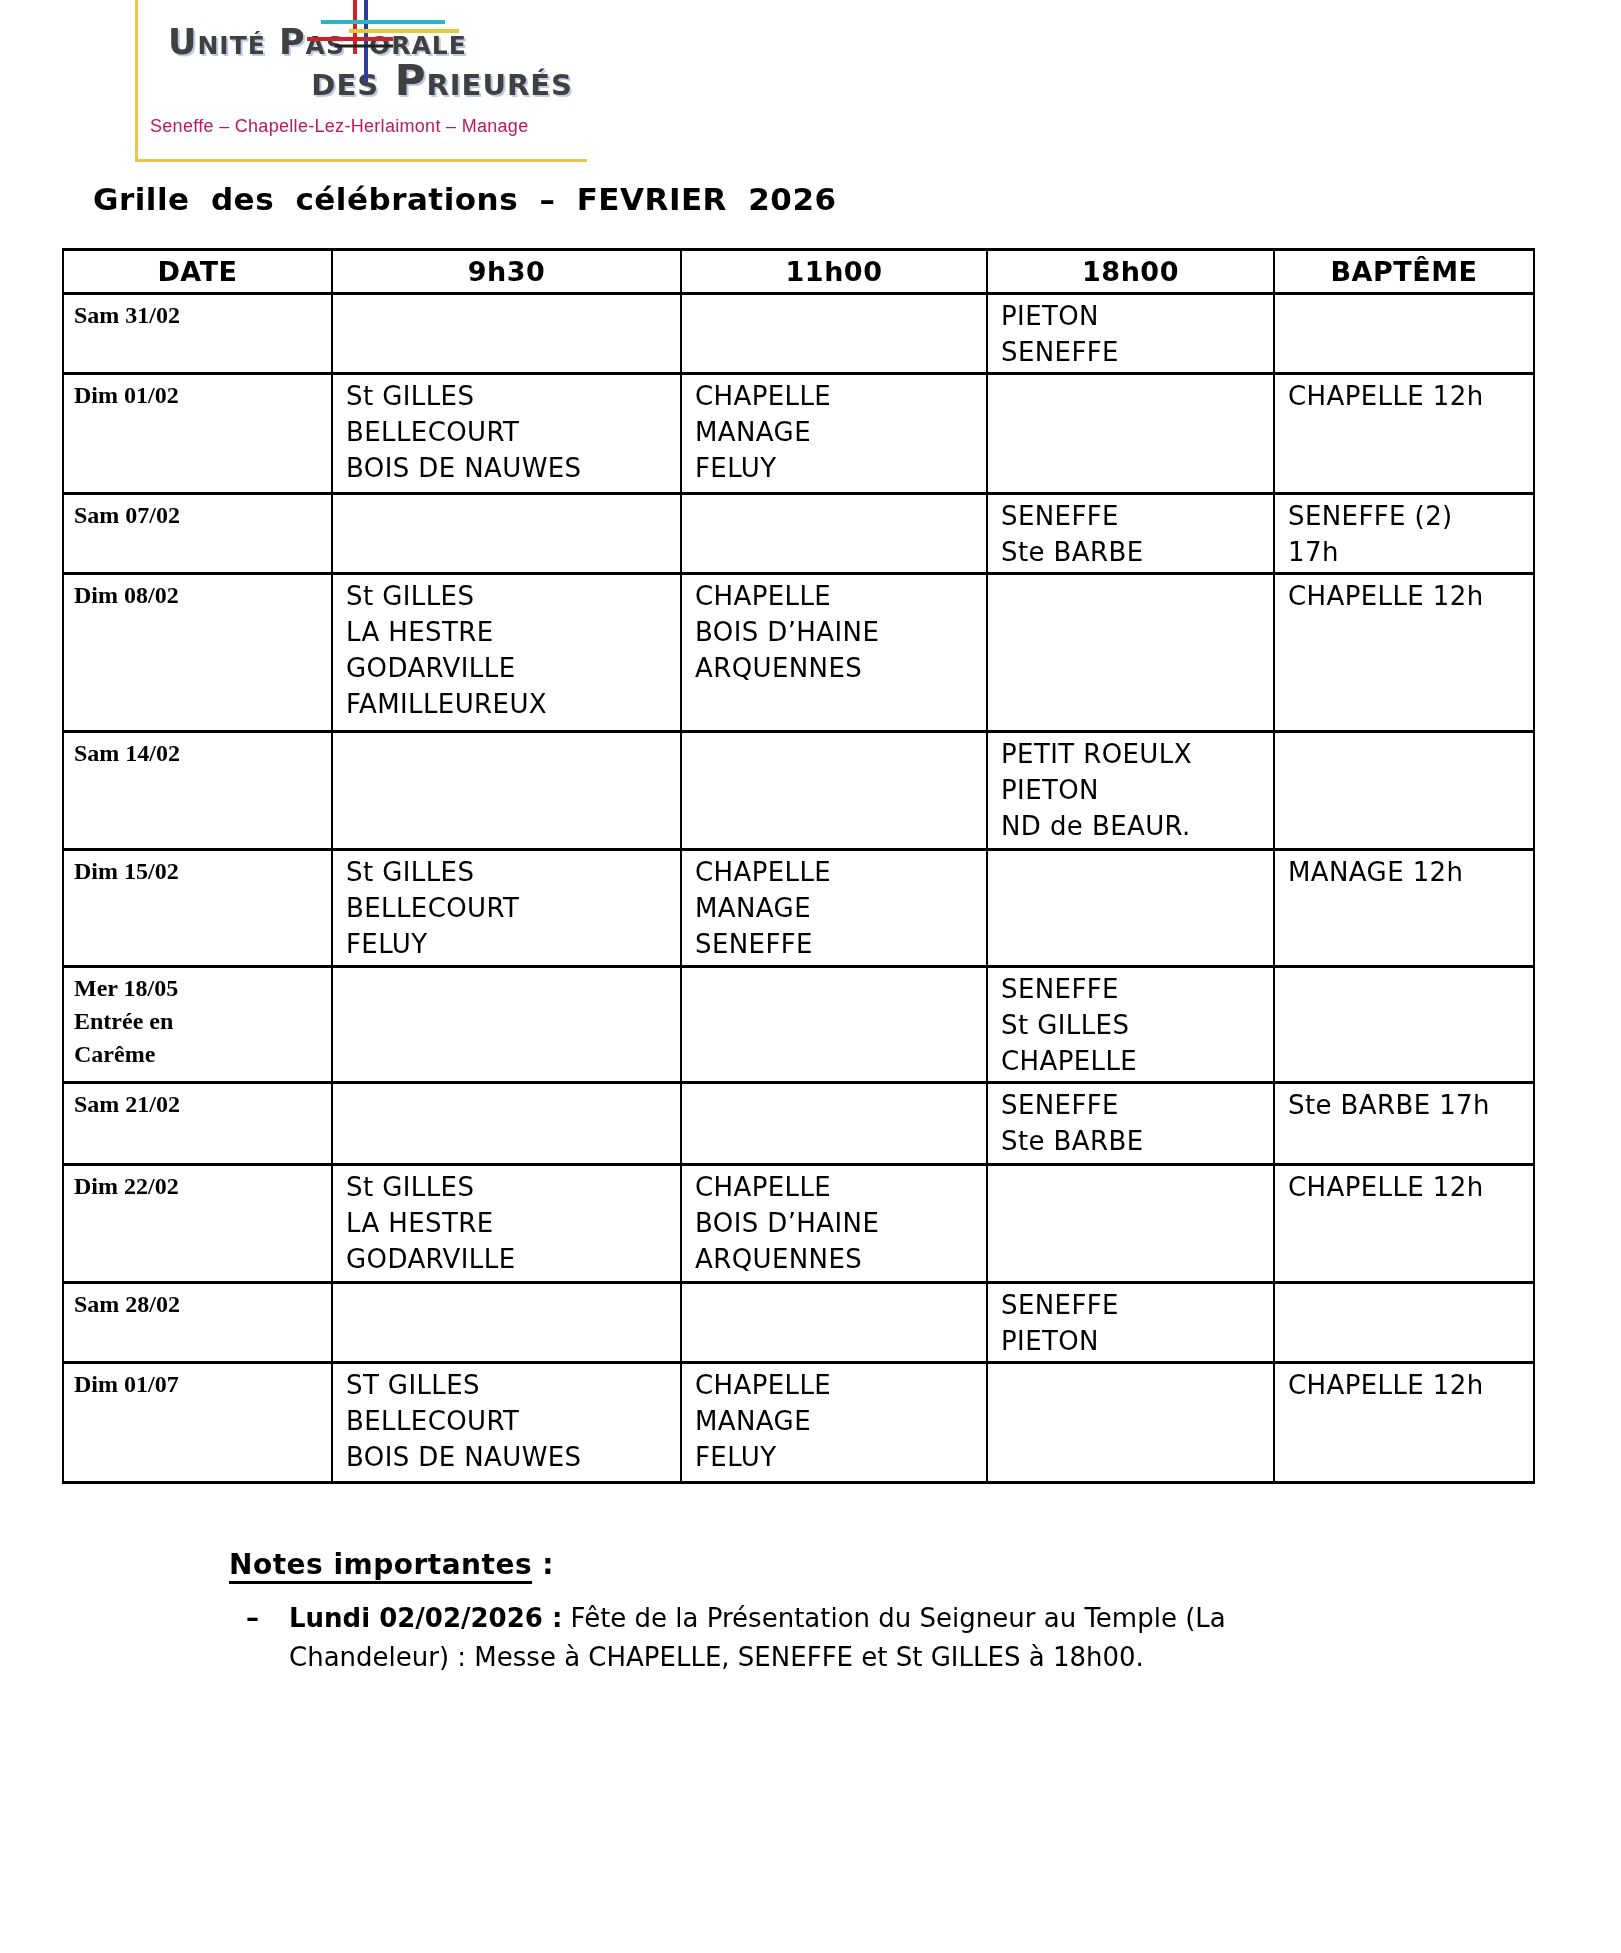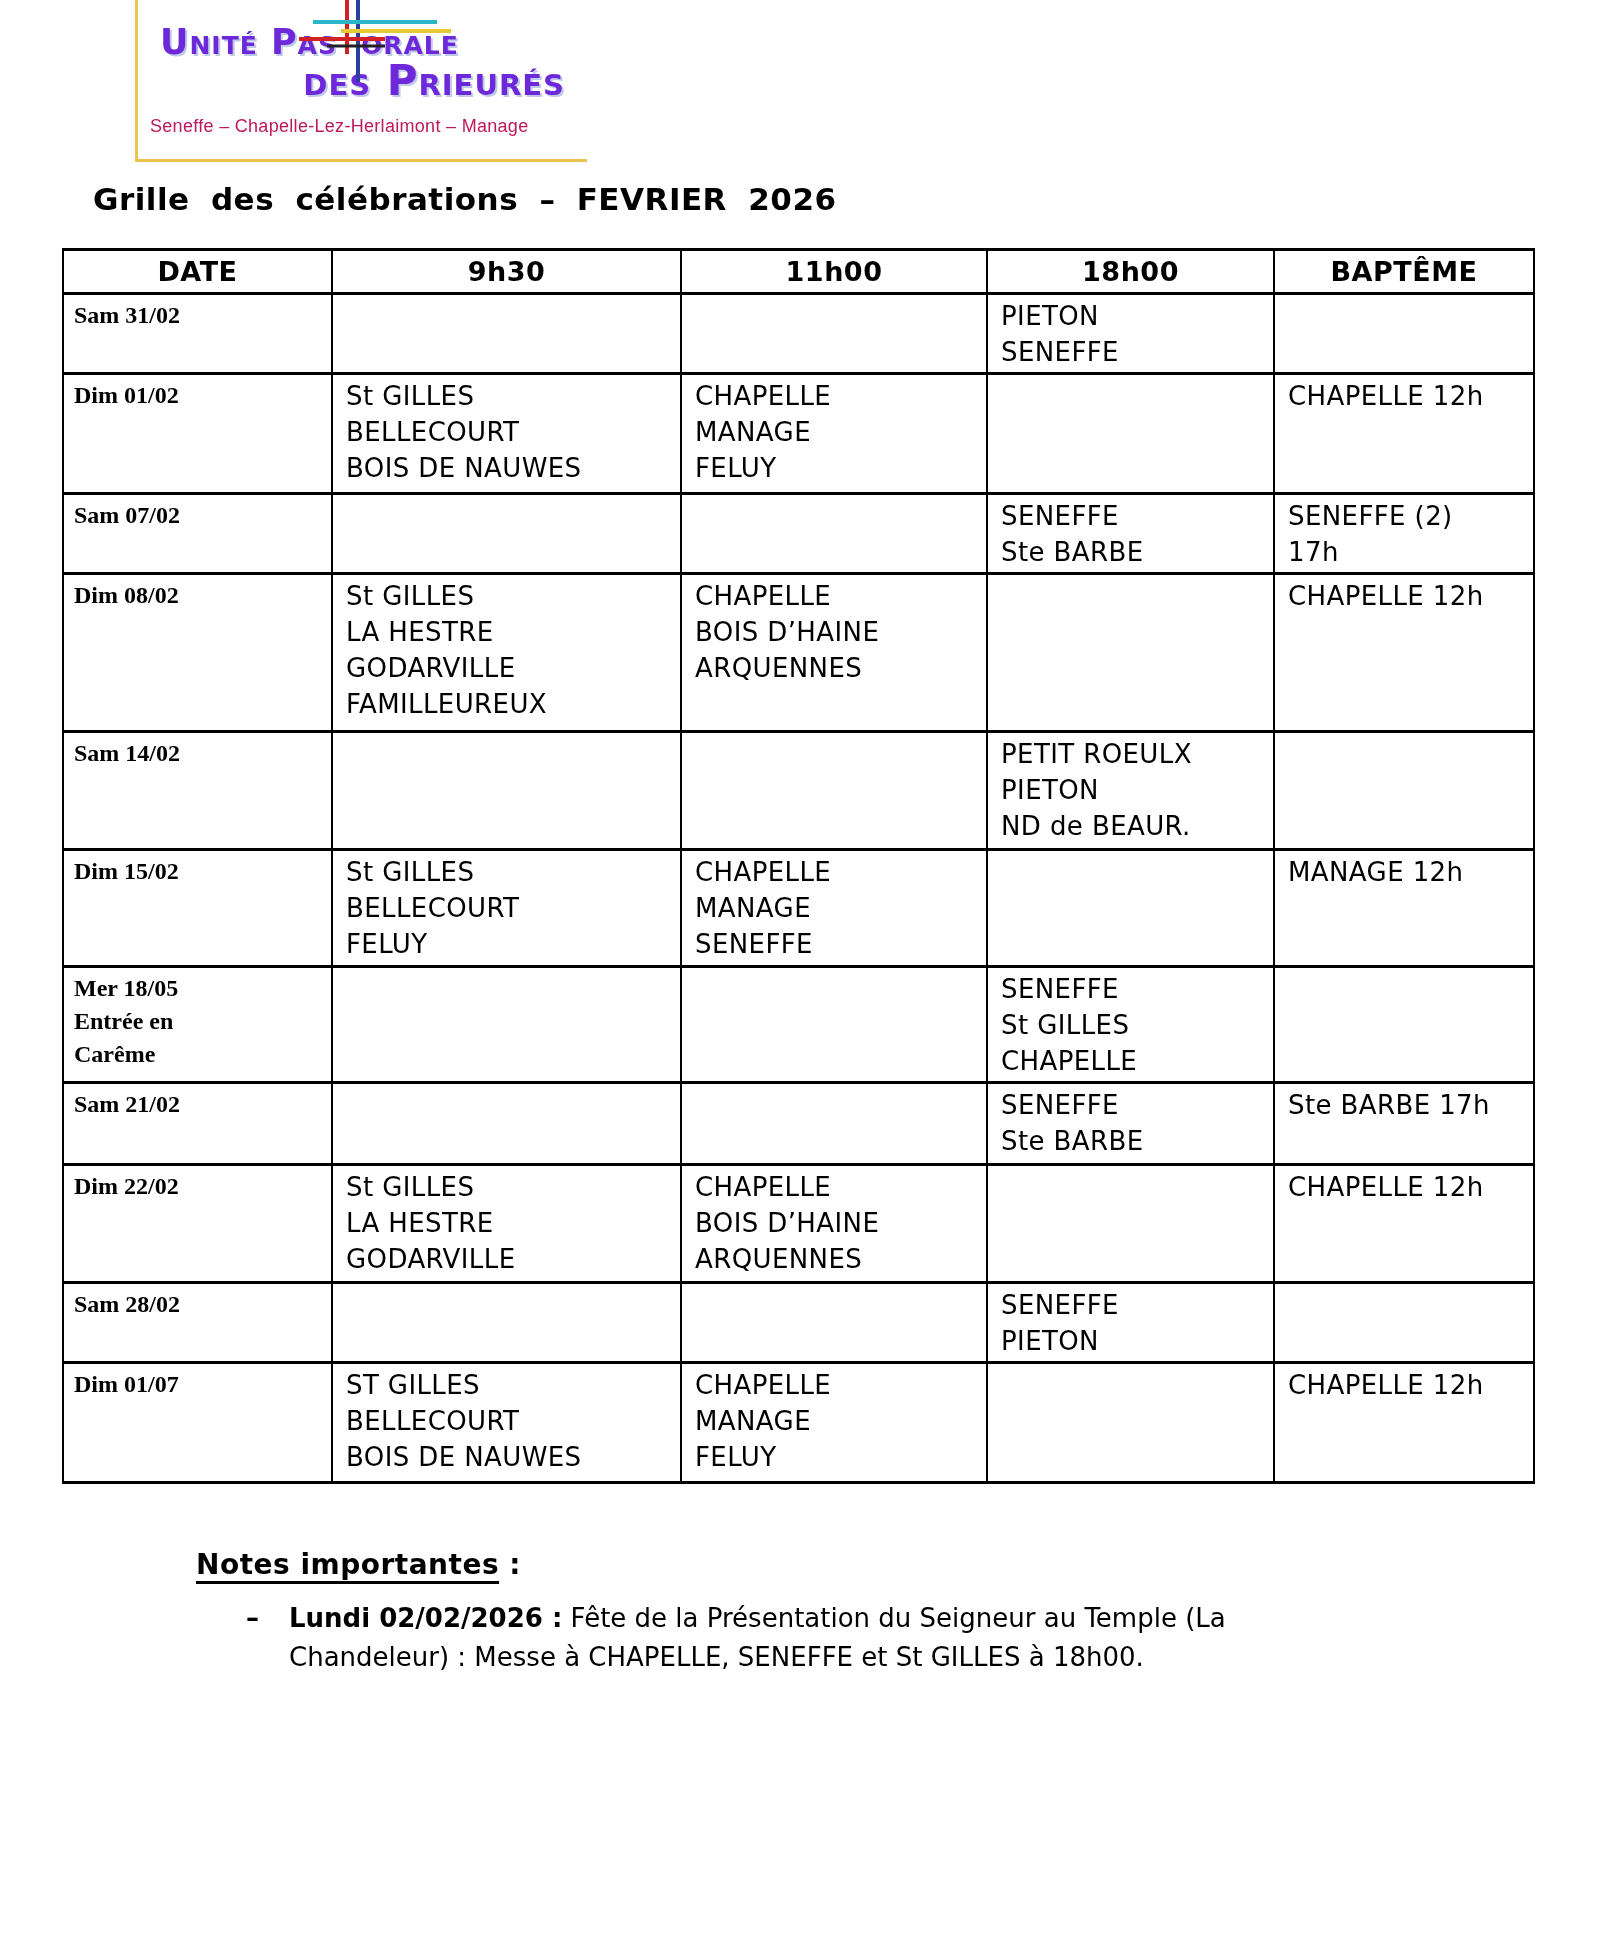--- a/index.html
+++ b/index.html
@@ -9,21 +9,21 @@
     position:relative;
     font-family:"DejaVu Sans", sans-serif;
     color:#000;
     overflow:hidden;
   }
 
   
   .accent-vline { position:absolute; left:135px; top:0; width:3px; height:162px; background:#e9c44f; }
   .accent-hline { position:absolute; left:135px; top:159px; width:452px; height:3px; background:#e9c44f; }
 
-  .logo-text { position:absolute; left:160px; top:22px; width:405px; color:#6d28d9; font-weight:bold; }
+  .logo-text { position:absolute; left:168px; top:22px; width:405px; color:#404040; font-weight:bold; }
   .logo-line1 {
     font-variant:small-caps; font-size:35px; letter-spacing:1px;
     text-shadow:2px 2px 0 #bfc9e8; white-space:nowrap;
   }
   .cross-slot { display:inline-block; position:relative; width:24px; height:34px; vertical-align:text-top; }
   .cross-slot svg { position:absolute; left:-52px; top:-40px; overflow:visible; }
   .logo-line2 {
     display:block; text-align:right; font-variant:small-caps; font-size:42px;
     letter-spacing:1px; margin-top:-6px; text-shadow:2px 2px 0 #bfc9e8;
   }
@@ -59,21 +59,21 @@
     line-height:33px; padding:4px 6px 0 10px;
   }
   td.c {
     font-size:26px; line-height:36px; letter-spacing:0.4px;
     padding:3px 6px 2px 13px;
   }
 
   
   .notes { position:absolute; left:196px; top:1548px; width:1280px; }
   .notes-heading { font-size:28px; font-weight:bold; letter-spacing:0.5px; }
-  .notes-heading .u { text-decoration:underline; text-decoration-thickness:3px; text-underline-offset:7px; }
+  .notes-heading .u { text-decoration:underline; text-decoration-thickness:3px; text-underline-offset:7px;margin-left:33px; }
   .note-item { display:flex; align-items:flex-start; margin:18px 0 0 50px; gap:30px; font-size:26px; line-height:39px; }
   .note-bullet { font-weight:bold; flex:0 0 auto; }
   .note-lines { white-space:pre-line; }
 </style>
 </head>
 <body>
 
 <div class="accent-vline"></div>
 <div class="accent-hline"></div>
 

